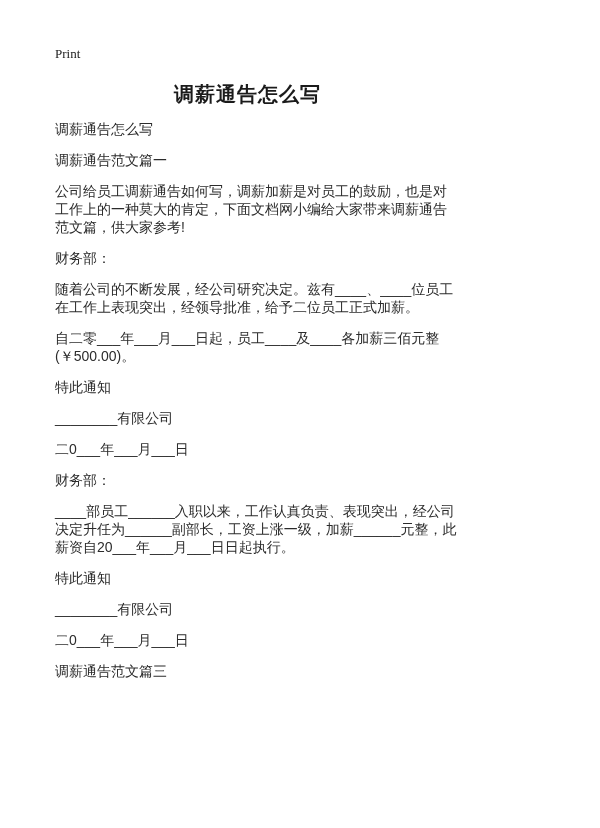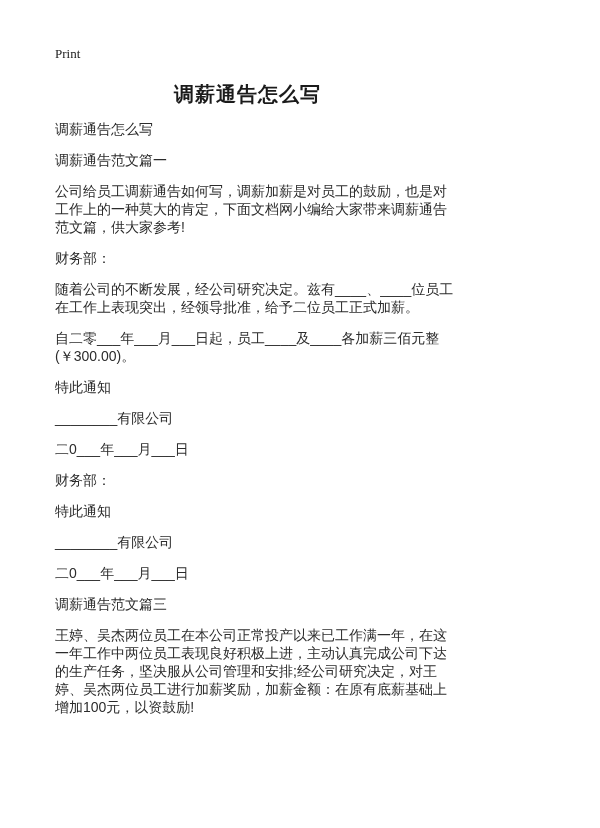--- a/index.html
+++ b/index.html
@@ -53,25 +53,25 @@
   <div class="print-label">Print</div>
 
   <h1 class="doc-title">调薪通告怎么写</h1>
 
   <div class="doc-body">
     <p>调薪通告怎么写</p>
     <p>调薪通告范文篇一</p>
     <p>公司给员工调薪通告如何写，调薪加薪是对员工的鼓励，也是对工作上的一种莫大的肯定，下面文档网小编给大家带来调薪通告范文篇，供大家参考!</p>
     <p>财务部：</p>
     <p>随着公司的不断发展，经公司研究决定。兹有____、____位员工在工作上表现突出，经领导批准，给予二位员工正式加薪。</p>
-    <p>自二零___年___月___日起，员工____及____各加薪三佰元整(￥300.00)。</p>
+    <p>自二零___年___月___日起，员工____及____各加薪三佰元整(￥500.00)。</p>
     <p>特此通知</p>
     <p>________有限公司</p>
     <p>二0___年___月___日</p>
     <p>财务部：</p>
+    <p>____部员工______入职以来，工作认真负责、表现突出，经公司决定升任为______副部长，工资上涨一级，加薪______元整，此薪资自20___年___月___日日起执行。</p>
     <p>特此通知</p>
     <p>________有限公司</p>
     <p>二0___年___月___日</p>
     <p>调薪通告范文篇三</p>
-    <p>王婷、吴杰两位员工在本公司正常投产以来已工作满一年，在这一年工作中两位员工表现良好积极上进，主动认真完成公司下达的生产任务，坚决服从公司管理和安排;经公司研究决定，对王婷、吴杰两位员工进行加薪奖励，加薪金额：在原有底薪基础上增加100元，以资鼓励!</p>
   </div>
 
 </div>
 
 </body></html>

